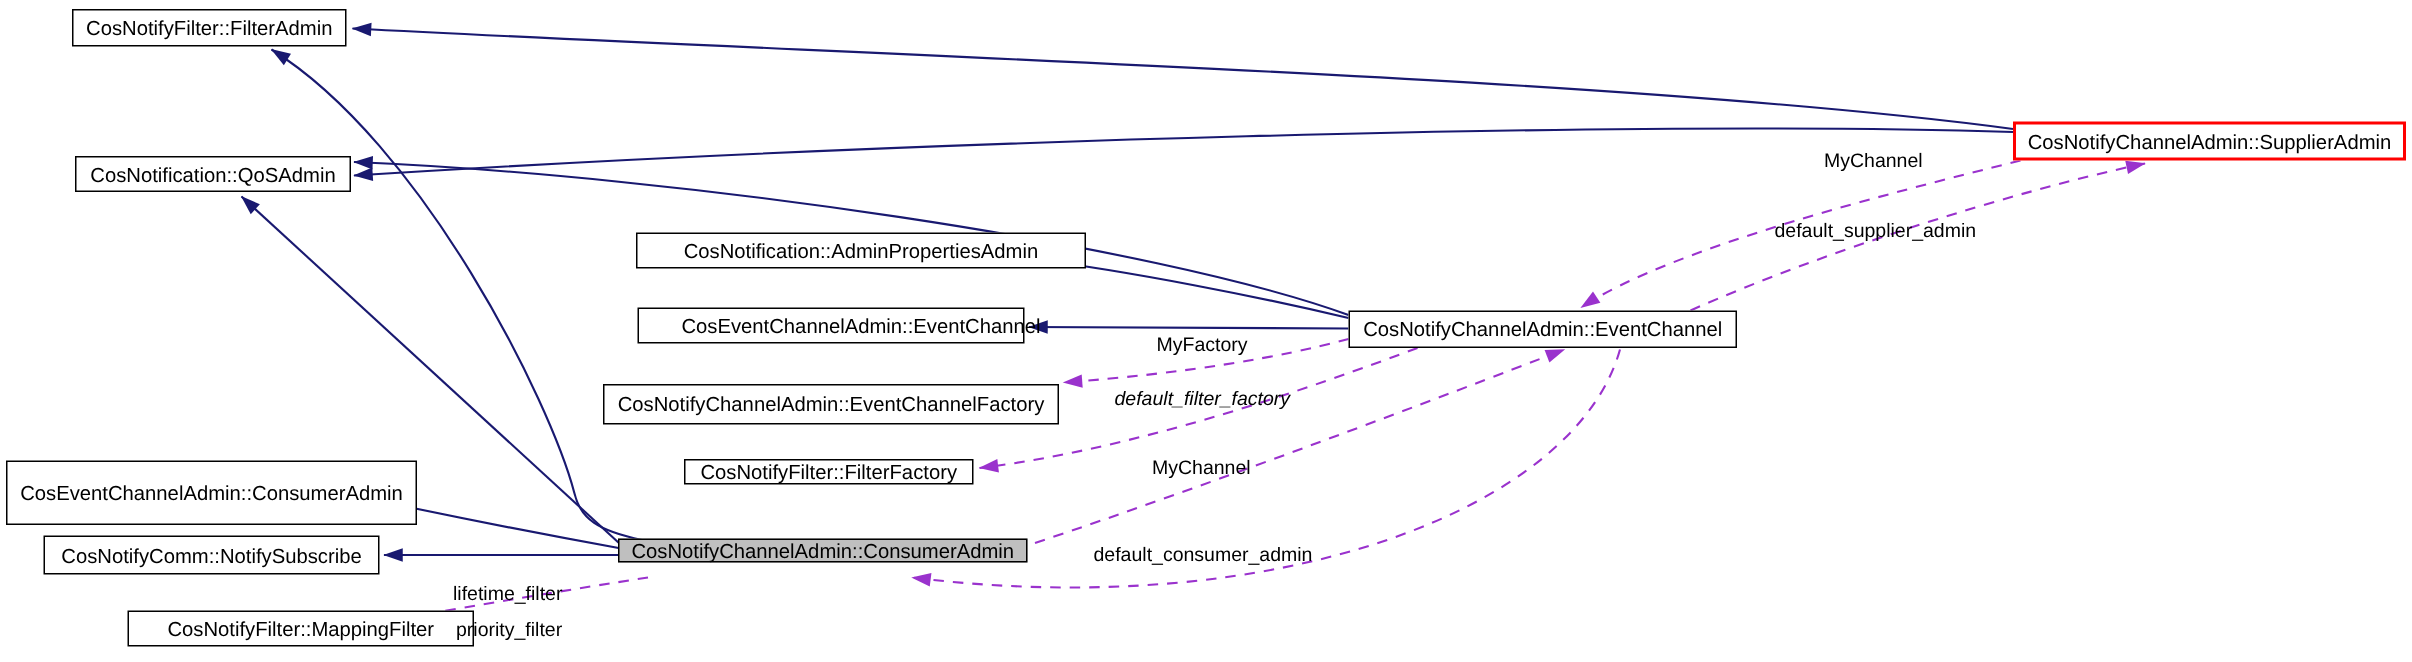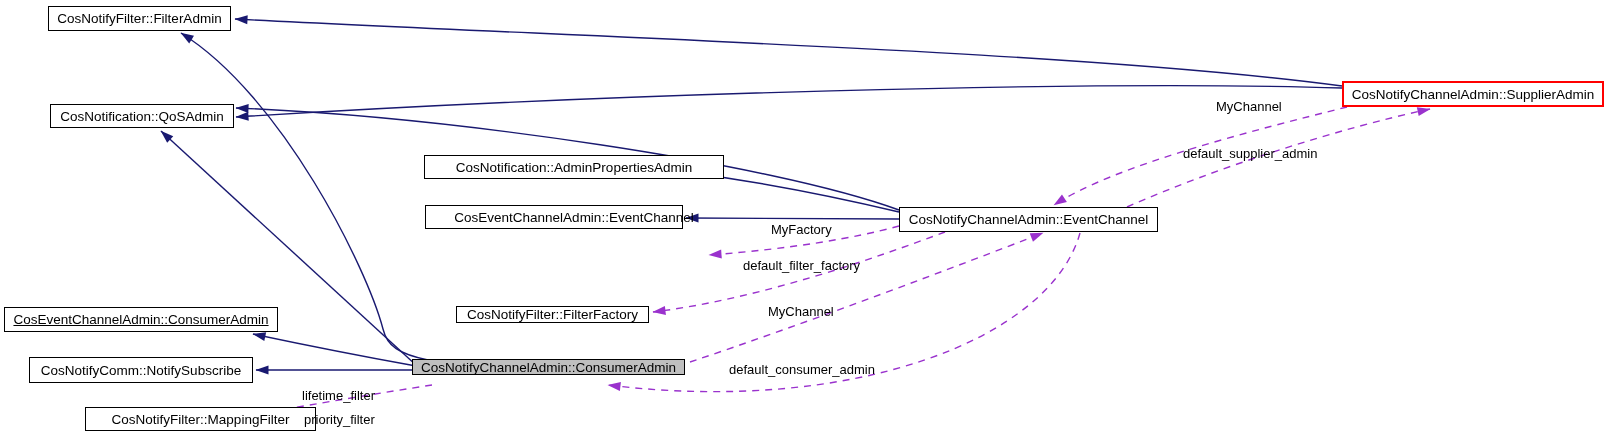--- a/index.html
+++ b/index.html
@@ -70,42 +70,43 @@
   </svg>
 
   <div class="node" style="left:48px;top:6px;width:183px;height:25px;">CosNotifyFilter::FilterAdmin</div>
 
   <div class="node" style="left:50px;top:104px;width:184px;height:24px;">CosNotification::QoSAdmin</div>
 
   <div class="node" style="left:424px;top:155px;width:300px;height:24px;">CosNotification::AdminPropertiesAdmin</div>
 
   <div class="node" style="left:425px;top:205px;width:258px;height:24px;padding-left:40px;">CosEventChannelAdmin::EventChannel</div>
 
+  <div class="node" style="left:402px;top:256px;width:304px;height:27px;">CosNotifyChannelAdmin::EventChannelFactory</div>
 
   <div class="node" style="left:456px;top:306px;width:193px;height:17px;">CosNotifyFilter::FilterFactory</div>
 
-  <div class="node" style="left:4px;top:307px;width:274px;height:25px;text-decoration:underline;">CosEventChannelAdmin::ConsumerAdmin</div>
+  <div class="node" style="left:4px;top:307px;width:274px;height:43px;">CosEventChannelAdmin::ConsumerAdmin</div>
 
   <div class="node" style="left:29px;top:357px;width:224px;height:26px;">CosNotifyComm::NotifySubscribe</div>
 
   <div class="node" style="left:41px;top:407px;width:231px;height:24px;margin-left:44px;">CosNotifyFilter::MappingFilter</div>
 
   <div class="node current" style="left:412px;top:359px;width:273px;height:16px;">CosNotifyChannelAdmin::ConsumerAdmin</div>
 
   <div class="node" style="left:899px;top:207px;width:259px;height:25px;">CosNotifyChannelAdmin::EventChannel</div>
 
   <div class="node red" style="left:1342px;top:81px;width:262px;height:26px;">CosNotifyChannelAdmin::SupplierAdmin</div>
 
   <div class="edge-label" style="left:1216px;top:100px;">MyChannel</div>
 
   <div class="edge-label" style="left:1183px;top:147px;">default_supplier_admin</div>
 
   <div class="edge-label" style="left:771px;top:223px;">MyFactory</div>
 
-  <div class="edge-label" style="left:743px;top:259px;">default_filter_factory</div>
+  <div class="edge-label" style="left:743px;top:259px;font-style:italic;">default_filter_factory</div>
 
   <div class="edge-label" style="left:768px;top:305px;">MyChannel</div>
 
   <div class="edge-label" style="left:729px;top:363px;">default_consumer_admin</div>
 
   <div class="edge-label" style="left:304px;top:377px;margin-top:36px;">priority_filter</div>
 
   <div class="edge-label" style="left:302px;top:389px;">lifetime_filter</div>
 
 </div>

